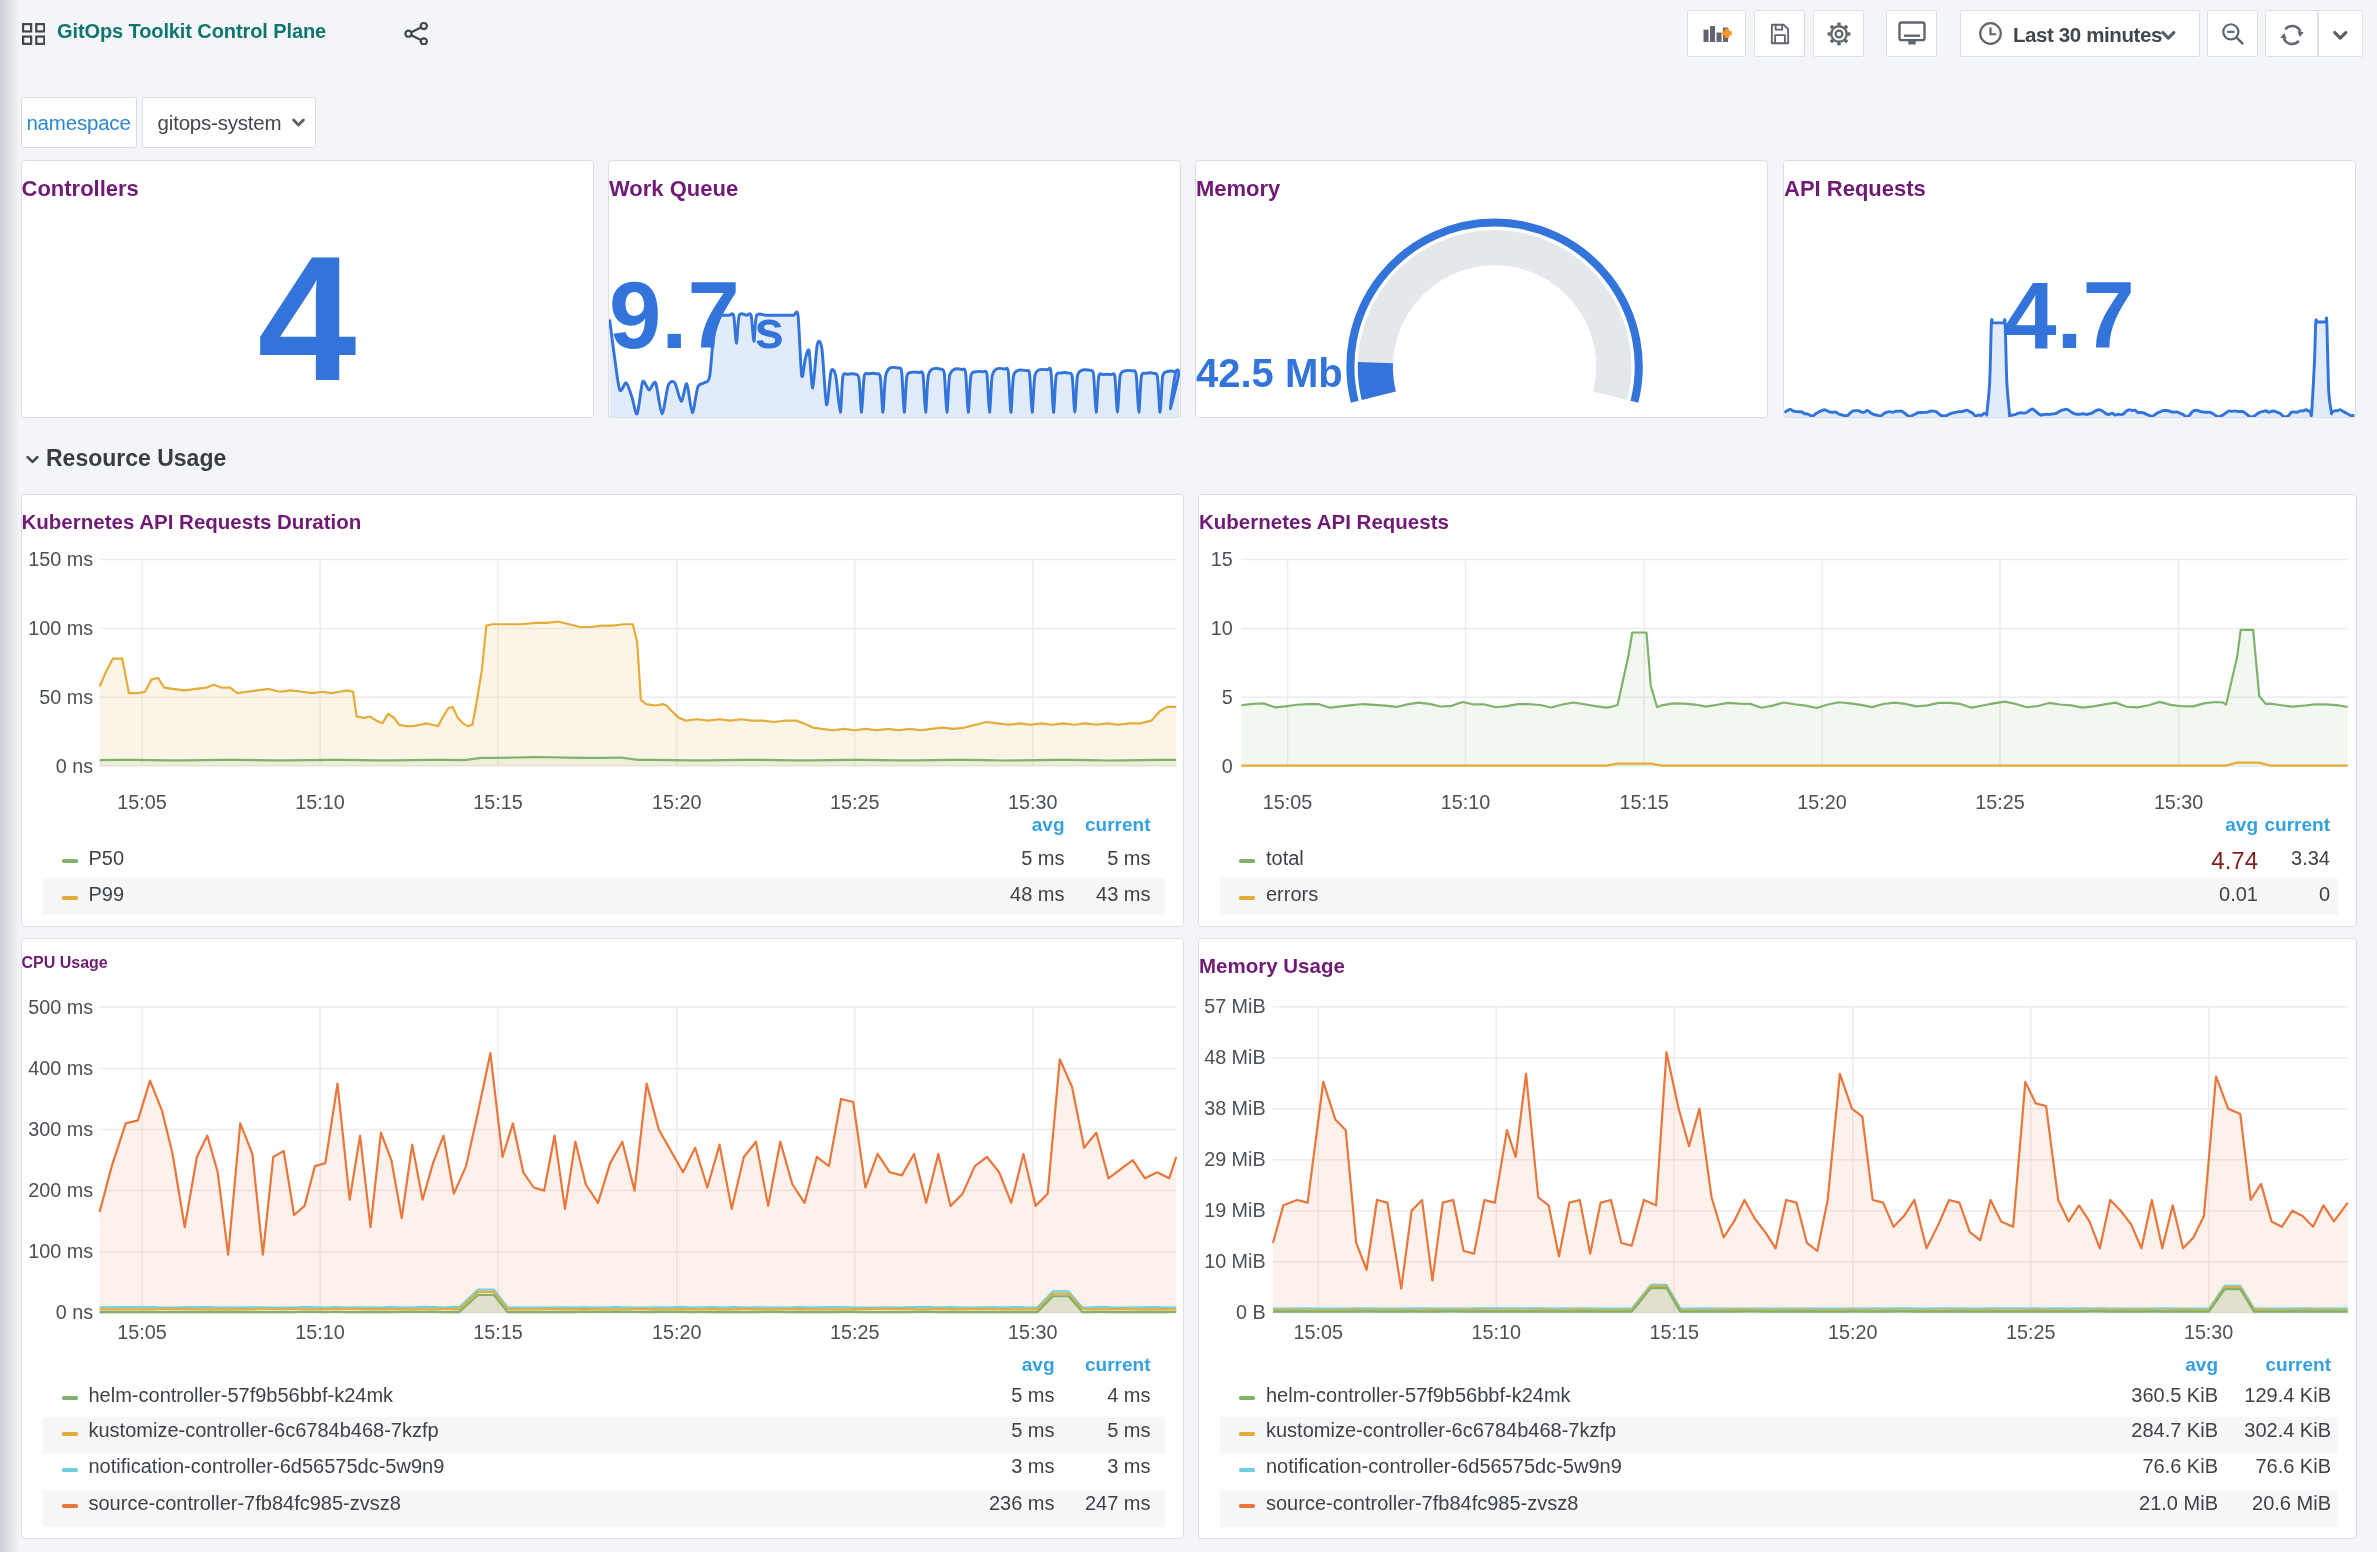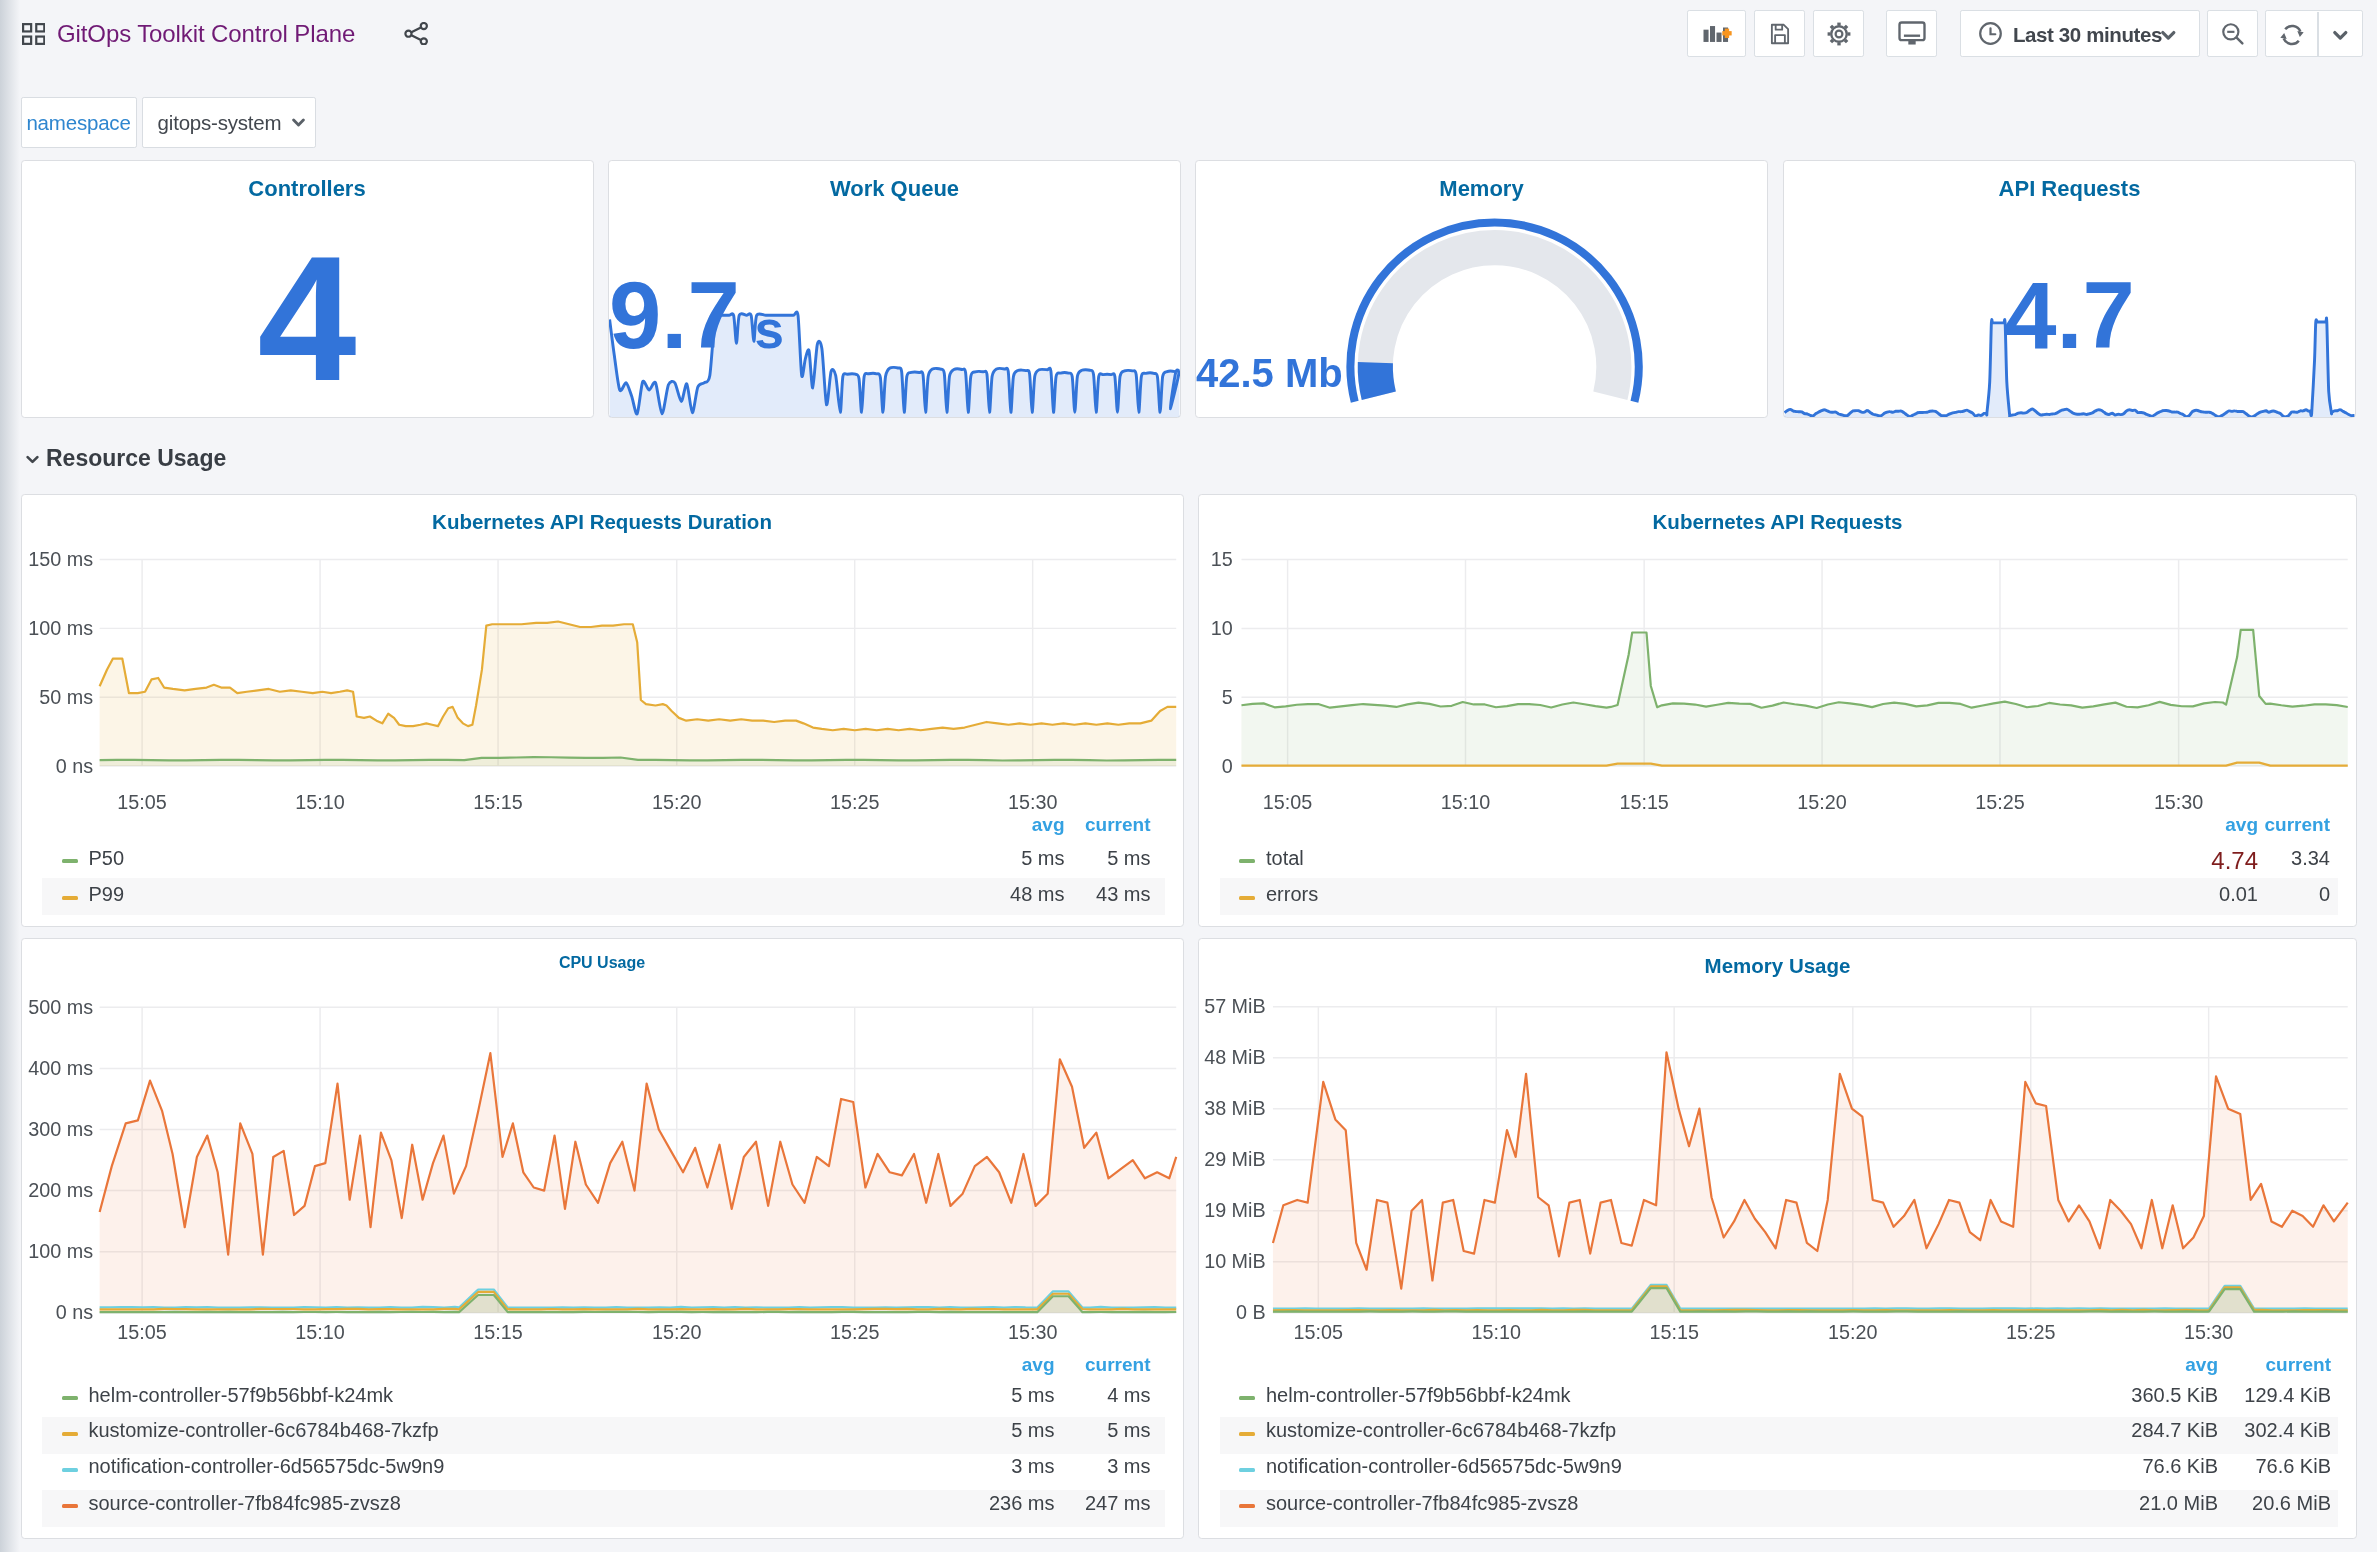--- a/index.html
+++ b/index.html
@@ -1,29 +1,29 @@
 <!DOCTYPE html>
 <html style="font-size:11.7px"><head><meta charset="utf-8"><style>
 *{margin:0;padding:0;box-sizing:border-box}
 body{width:2377px;height:1553px;background:#f4f5f8;font-family:"Liberation Sans",sans-serif;
 position:relative;overflow:hidden}
 .panel{position:absolute;background:#fff;border:1.5px solid #dcdee2;border-radius:3.7px}
-.ptitle{position:absolute;left:0;right:0;top:15.4px;text-align:center;font-size:22px;
-font-weight:bold;color:#0369a1}
+.ptitle{position:absolute;left:0;right:0;top:15.4px;font-size:22px;
+font-weight:bold;color:#701a75}
 </style></head><body>
 <div style="position:absolute;left:0;top:0;width:20px;height:1553px;background:linear-gradient(to right,#ccd2d9,#f4f5f8)"></div>
 <svg width="23.4" height="22" viewBox="0 0 32 30" style="position:absolute;left:22px;top:23px">
     <g fill="none" stroke="#41464c" stroke-width="3">
       <rect x="1.5" y="1.5" width="11" height="10"></rect>
       <rect x="19.5" y="1.5" width="11" height="10"></rect>
       <rect x="1.5" y="18.5" width="11" height="10"></rect>
       <rect x="19.5" y="18.5" width="11" height="10"></rect>
     </g>
   </svg>
-<div style="position:absolute;left:57px;top:20px;font-size:24px;font-weight:400;color:#701a75;letter-spacing:-0.1px">GitOps Toolkit Control Plane</div>
+<div style="position:absolute;left:57px;top:20px;font-size:20px;font-weight:700;color:#0f766e;letter-spacing:-0.1px">GitOps Toolkit Control Plane</div>
 <svg width="25" height="23.4" viewBox="0 0 34 32" style="position:absolute;left:404px;top:22px">
     <g fill="none" stroke="#41464c" stroke-width="3">
       <circle cx="27" cy="5.5" r="4.2"></circle>
       <circle cx="6" cy="16" r="4.2"></circle>
       <circle cx="27" cy="26.5" r="4.2"></circle>
       <line x1="10" y1="14" x2="23" y2="7.5"></line>
       <line x1="10" y1="18" x2="23" y2="24.5"></line>
     </g>
   </svg>
 <div style="position:absolute;left:1687px;top:10.3px;width:59px;height:47px;background:#fff;border:1.5px solid #dadfe4;border-radius:2.2px;display:flex;align-items:center;justify-content:center;">

